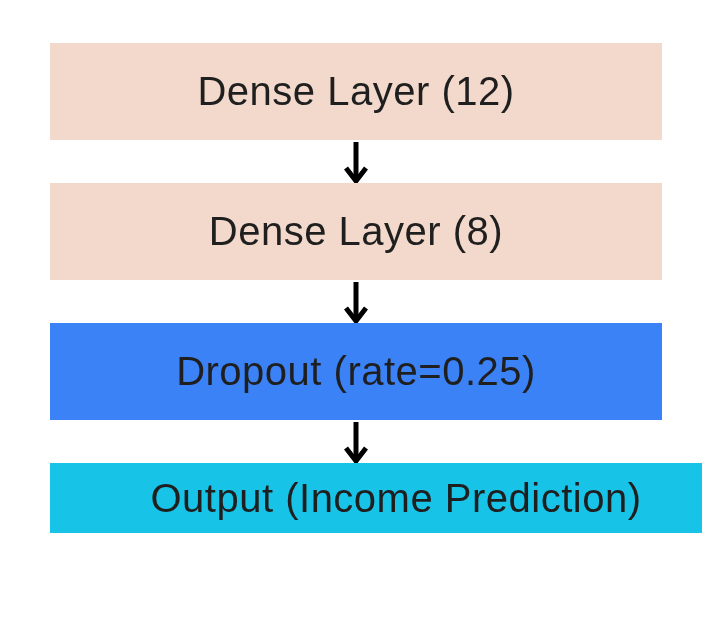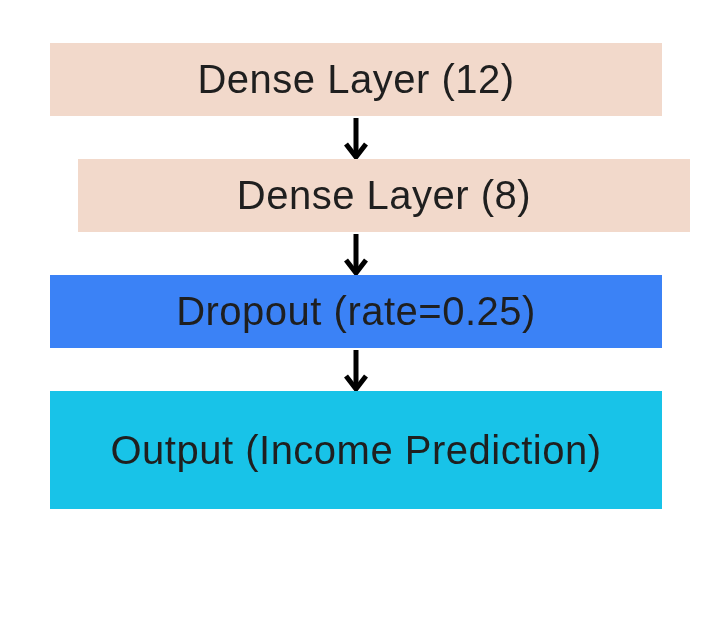--- a/index.html
+++ b/index.html
@@ -12,31 +12,32 @@
     font-family: "Liberation Sans", sans-serif;
   }
   .diagram {
     box-sizing: border-box;
     width: 612px;
     margin-left: 50px;
     padding-top: 43px;
   }
   .node {
     width: 100%;
-    height: 73px;
+    height: 97px;
     display: flex;
     align-items: center;
     justify-content: center;
     font-size: 40px;
     font-weight: 300;
     letter-spacing: 0.5px;
     color: #1F1F1F;
   }
   .node.last {
-    height: 118px;
+    height: 70px;
+    padding-left: 40px;
   }
   .arrow-row {
     width: 100%;
     height: 43px;
     display: flex;
     align-items: center;
     justify-content: center;
   }
   .arrow-svg {
     display: block;
@@ -59,21 +60,21 @@
     <span>Dense Layer (12)</span>
   </div>
 
   <div class="arrow-row">
     <svg class="arrow-svg" width="30" height="42" viewBox="0 0 30 42">
       <line x1="15" y1="1" x2="15" y2="37"></line>
       <polyline points="5,27 15,40 25,27"></polyline>
     </svg>
   </div>
 
-  <div class="node" style="background-color: rgb(242, 217, 203); margin-left: 28px;">
+  <div class="node" style="background-color: rgb(242, 217, 203);">
     <span>Dense Layer (8)</span>
   </div>
 
   <div class="arrow-row">
     <svg class="arrow-svg" width="30" height="42" viewBox="0 0 30 42">
       <line x1="15" y1="1" x2="15" y2="37"></line>
       <polyline points="5,27 15,40 25,27"></polyline>
     </svg>
   </div>
 

